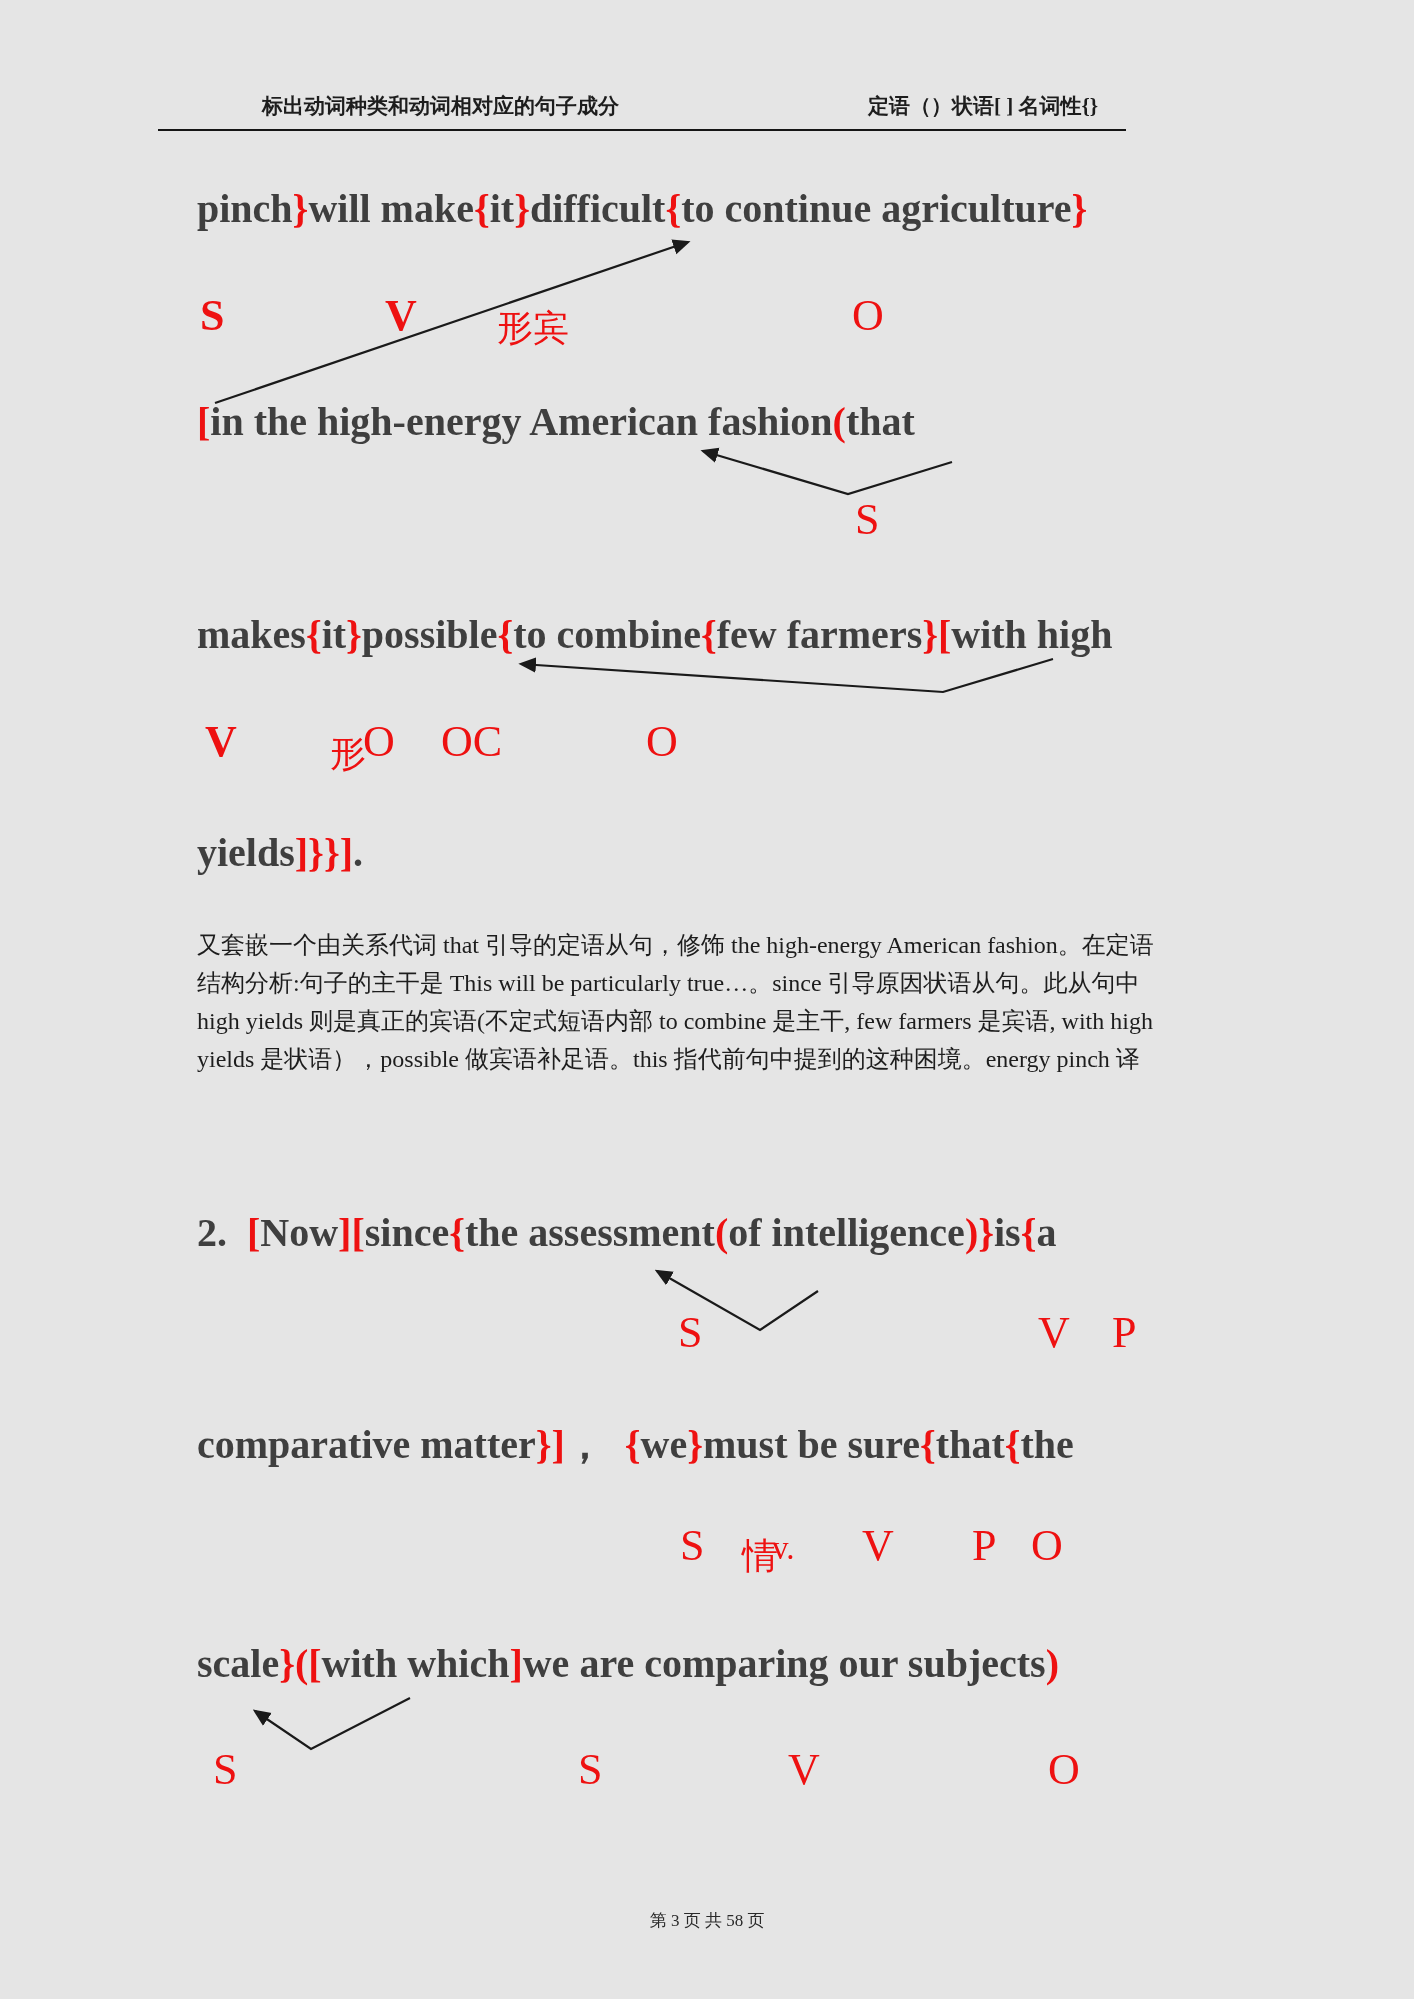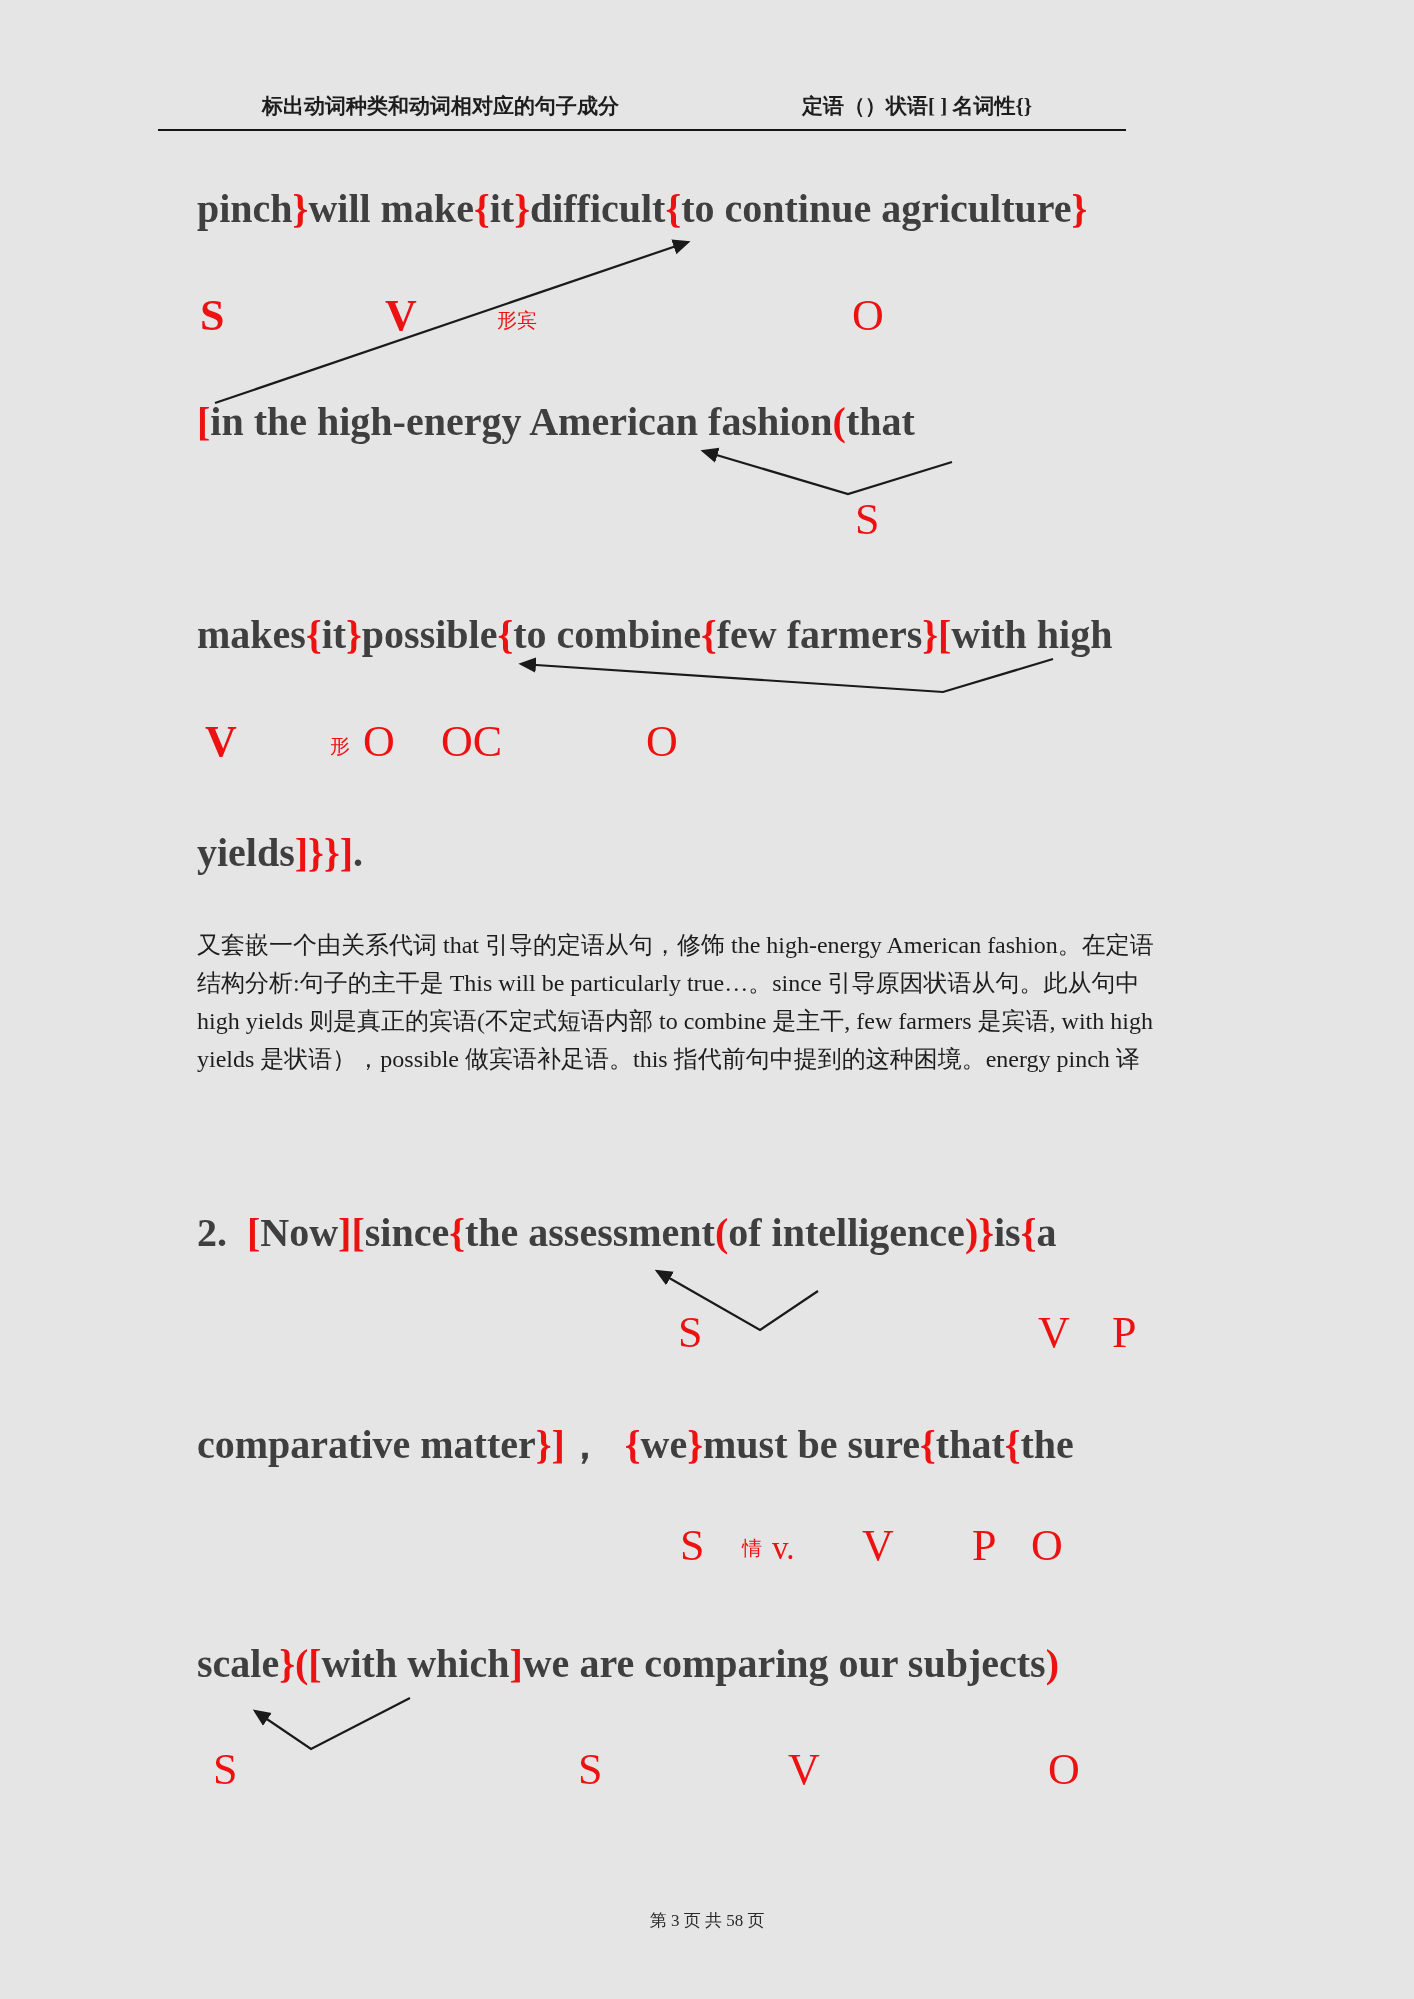--- a/index.html
+++ b/index.html
@@ -15,21 +15,21 @@
     overflow:hidden;
     font-family:"Liberation Serif","DejaVu Serif",serif;
   }
   .hdr{
     position:absolute;top:92px;
     font:700 21px "Liberation Serif","DejaVu Serif",serif;
     color:var(--black);
     white-space:nowrap;
   }
   .hdr-left{left:262px;}
-  .hdr-right{left:802px;}
+  .hdr-right{left:868px;}
   .hdr-rule{
     position:absolute;left:158px;top:129px;width:968px;height:2px;
     background:#151515;
   }
   .big{
     position:absolute;left:197px;
     font:700 40px "Liberation Serif","DejaVu Serif",serif;
     color:var(--ink);
     white-space:nowrap;
     line-height:1.15;
@@ -46,21 +46,21 @@
     height:38px;line-height:38px;
   }
   .lbl{
     position:absolute;
     font:400 44px "Liberation Serif","DejaVu Serif",serif;
     color:var(--red);
     line-height:1;
     white-space:nowrap;
   }
   .lbl.bold{font-weight:700;}
-  .lbl.cn{font-size:20px;}
+  .lbl.cn{font-size:36px;}
   .lbl.sm{font-size:33px;}
   .footer{
     position:absolute;left:0;top:1893px;width:100%;
     text-align:center;
     font:400 17px "Liberation Serif","DejaVu Serif",serif;
     color:#2a2a2a;
     margin-top:16px;
   }
   .overlay{
     position:absolute;left:0;top:0;

